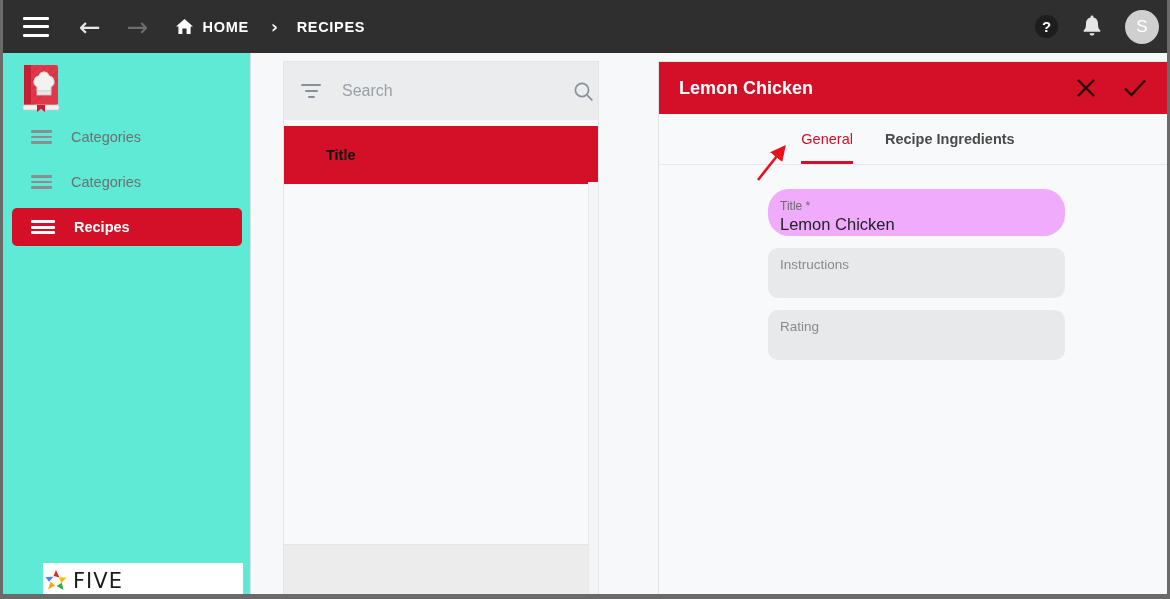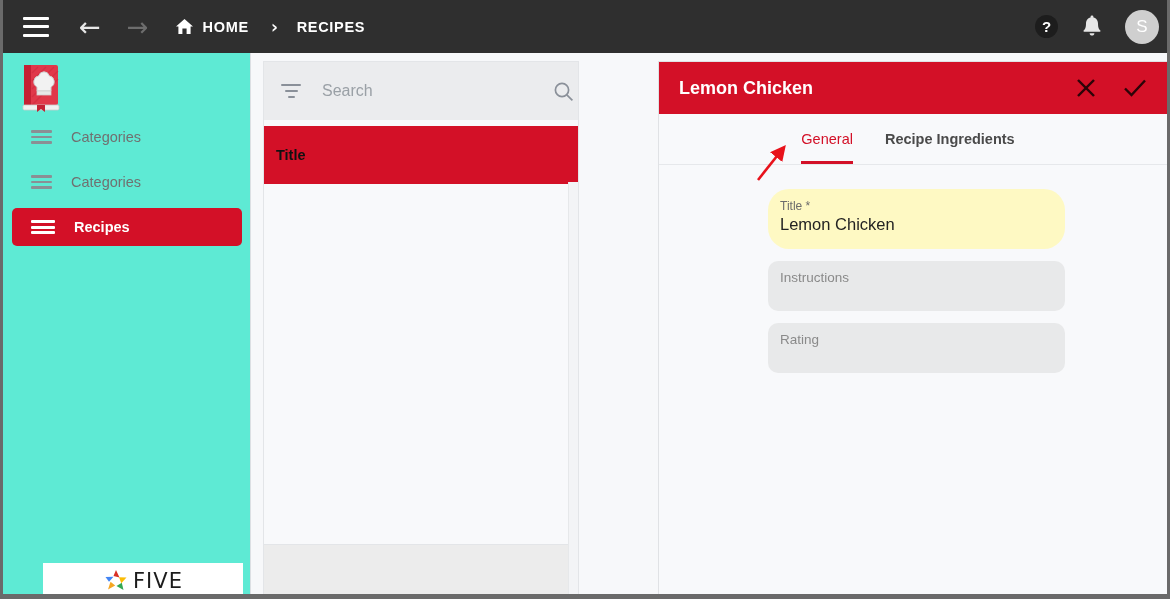--- a/index.html
+++ b/index.html
@@ -135,34 +135,33 @@
   .menu-item.active .mi-burger { width: 24px; }
   .menu-item.active .mi-burger span { width: 24px; }
 
   .five-logo {
     position: absolute;
     left: 40px; bottom: 0px;
     width: 200px; height: 36px;
     background: #ffffff;
     display: flex;
     align-items: center;
-    justify-content: center;
   }
   .five-text {
     font-size: 21px;
     letter-spacing: 1px;
     color: #1c1c1c;
     font-family: "DejaVu Sans", sans-serif;
     margin-left: 4px;
   }
 
   
   .list-panel {
     position: absolute;
-    top: 61px; left: 260px;
+    top: 61px; left: 280px;
     width: 316px;
     height: 538px;
     background: #f8f9fb;
     border: 1px solid #e3e5e8;
     border-bottom: none;
     box-sizing: border-box;
     overflow: hidden;
   }
   .search-bar {
     position: relative;
@@ -195,21 +194,21 @@
   .search-input::placeholder { color: #9aa0a6; }
   .sb-btn { margin-left: 22px; cursor: pointer; display: flex; align-items: center; }
 
   .title-banner {
     position: relative;
     margin: 6px 0 0 0;
     height: 58px;
     background: #d31027;
     display: flex;
     align-items: center;
-    padding-left: 12px;
+    padding-left: 42px;
     box-sizing: border-box;
   }
   .title-banner .col-label {
     color: #111111;
     font-size: 14.5px;
     font-weight: bold;
   }
   .list-body {
     height: 360px;
     background: #f8f9fb;
@@ -293,21 +292,21 @@
     padding-top: 24px;
   }
   .field {
     width: 297px;
     margin: 0 auto 12px 109px;
     border-radius: 3px 3px 0 0;
     box-sizing: border-box;
     padding: 10px 12px 8px 12px;
     cursor: text;
   }
-  .field.focused { background: #fef9c3; height: 60px; border-radius: 21px; }
+  .field.focused { background: #f0abfc; height: 47px; border-radius: 21px; }
   .field.normal  { background: #e8e9ea; height: 50px; border-radius: 10px; }
   .field-label {
     font-size: 12px;
     color: #6b6b6b;
     line-height: 14px;
   }
   .field.normal .field-label { font-size: 13.5px; color: #8a8a8a; }
   .field-value {
     font-size: 16.5px;
     color: #232323;

